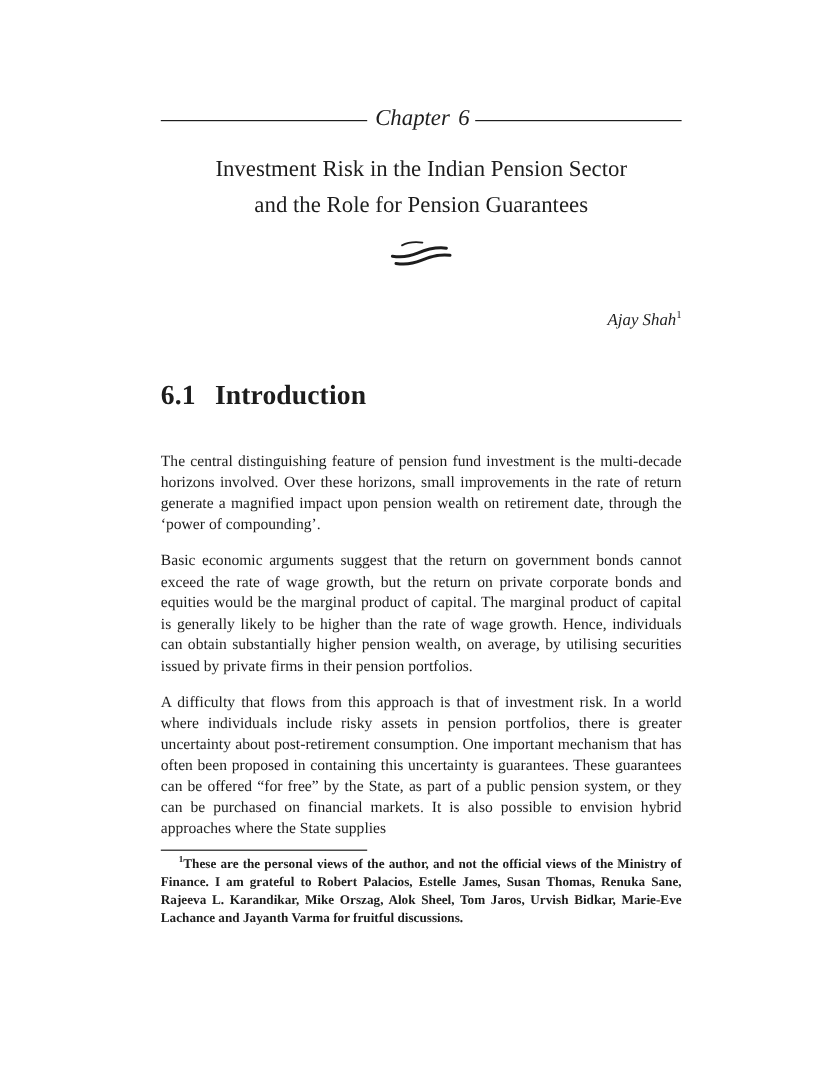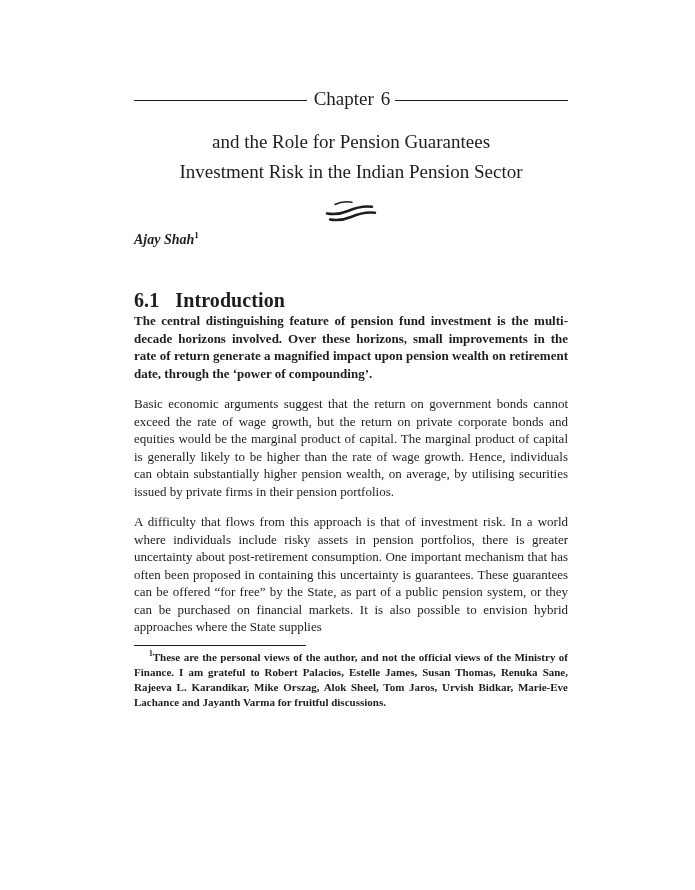--- a/index.html
+++ b/index.html
@@ -24,20 +24,21 @@
     margin-top: 89px;
     display: flex;
     align-items: center;
     height: 22px;
   }
   .rule {
     flex: 1;
     border-top: 1.4px solid #1d1d1d;
   }
   .chapter-text {
+    font-style: italic;
     font-size: 19px;
     padding: 0 5px 2px 7px;
     white-space: nowrap;
   }
   .chapter-text .chapnum { margin-left: 7px; }
   
   h1.title {
     margin-top: 16px;
     text-align: center;
     font-weight: normal;
@@ -46,49 +47,48 @@
   }
   h1.title span { display: block; }
   
   .ornament {
     margin-top: 10px;
     text-align: center;
     height: 26px;
   }
   
   .author-block {
-    margin-top: 8px;
-    text-align: left;
+    margin-top: 36px;
+    text-align: right;
     font-style: italic;
     font-size: 14px;
     line-height: 18px;
-    font-weight: bold;
   }
   .author-block sup {
     font-size: 9px;
     font-style: normal;
     vertical-align: super;
     line-height: 0;
   }
   
   h2.section {
     margin-top: 40px;
-    font-size: 20px;
+    font-size: 23px;
     font-weight: bold;
     letter-spacing: 0.1px;
   }
   h2.section .secnum { margin-right: 16px; }
   
   p.body {
     margin-top: 13px;
     font-size: 13px;
     line-height: 17.5px;
     text-align: justify;
   }
-  p.body:first-of-type { margin-top: 0; font-weight: bold; }
+  p.body:first-of-type { margin-top: 32px; }
   
   .footnote-rule {
     margin-top: 9px;
     width: 172px;
     border-top: 1.2px solid #1d1d1d;
   }
   p.footnote {
     margin-top: 4px;
     font-size: 11px;
     line-height: 15px;
@@ -107,22 +107,22 @@
 
 <div class="page">
 
   <div class="chapter-row">
     <span class="rule"></span>
     <span class="chapter-text"><span>Chapter</span><span class="chapnum">6</span></span>
     <span class="rule"></span>
   </div>
 
   <h1 class="title">
+    <span>Investment Risk in the Indian Pension Sector</span>
     <span>and the Role for Pension Guarantees</span>
-    <span>Investment Risk in the Indian Pension Sector</span>
   </h1>
 
   <div class="ornament">
     <svg width="54" height="26" viewBox="0 0 54 26" xmlns="http://www.w3.org/2000/svg">
       <path d="M11 7.5 Q18 3.8 28 5.2" stroke="#1d1d1d" stroke-width="1.5" fill="none" stroke-linecap="round"></path>
       <path d="M3 16.5 Q14 18.2 24 14.0 Q37 8.4 48 9.8" stroke="#1d1d1d" stroke-width="2.5" fill="none" stroke-linecap="round"></path>
       <path d="M6 22.5 Q17 24.2 27 20.0 Q40 14.4 51 15.8" stroke="#1d1d1d" stroke-width="2.5" fill="none" stroke-linecap="round"></path>
     </svg>
   </div>
 

